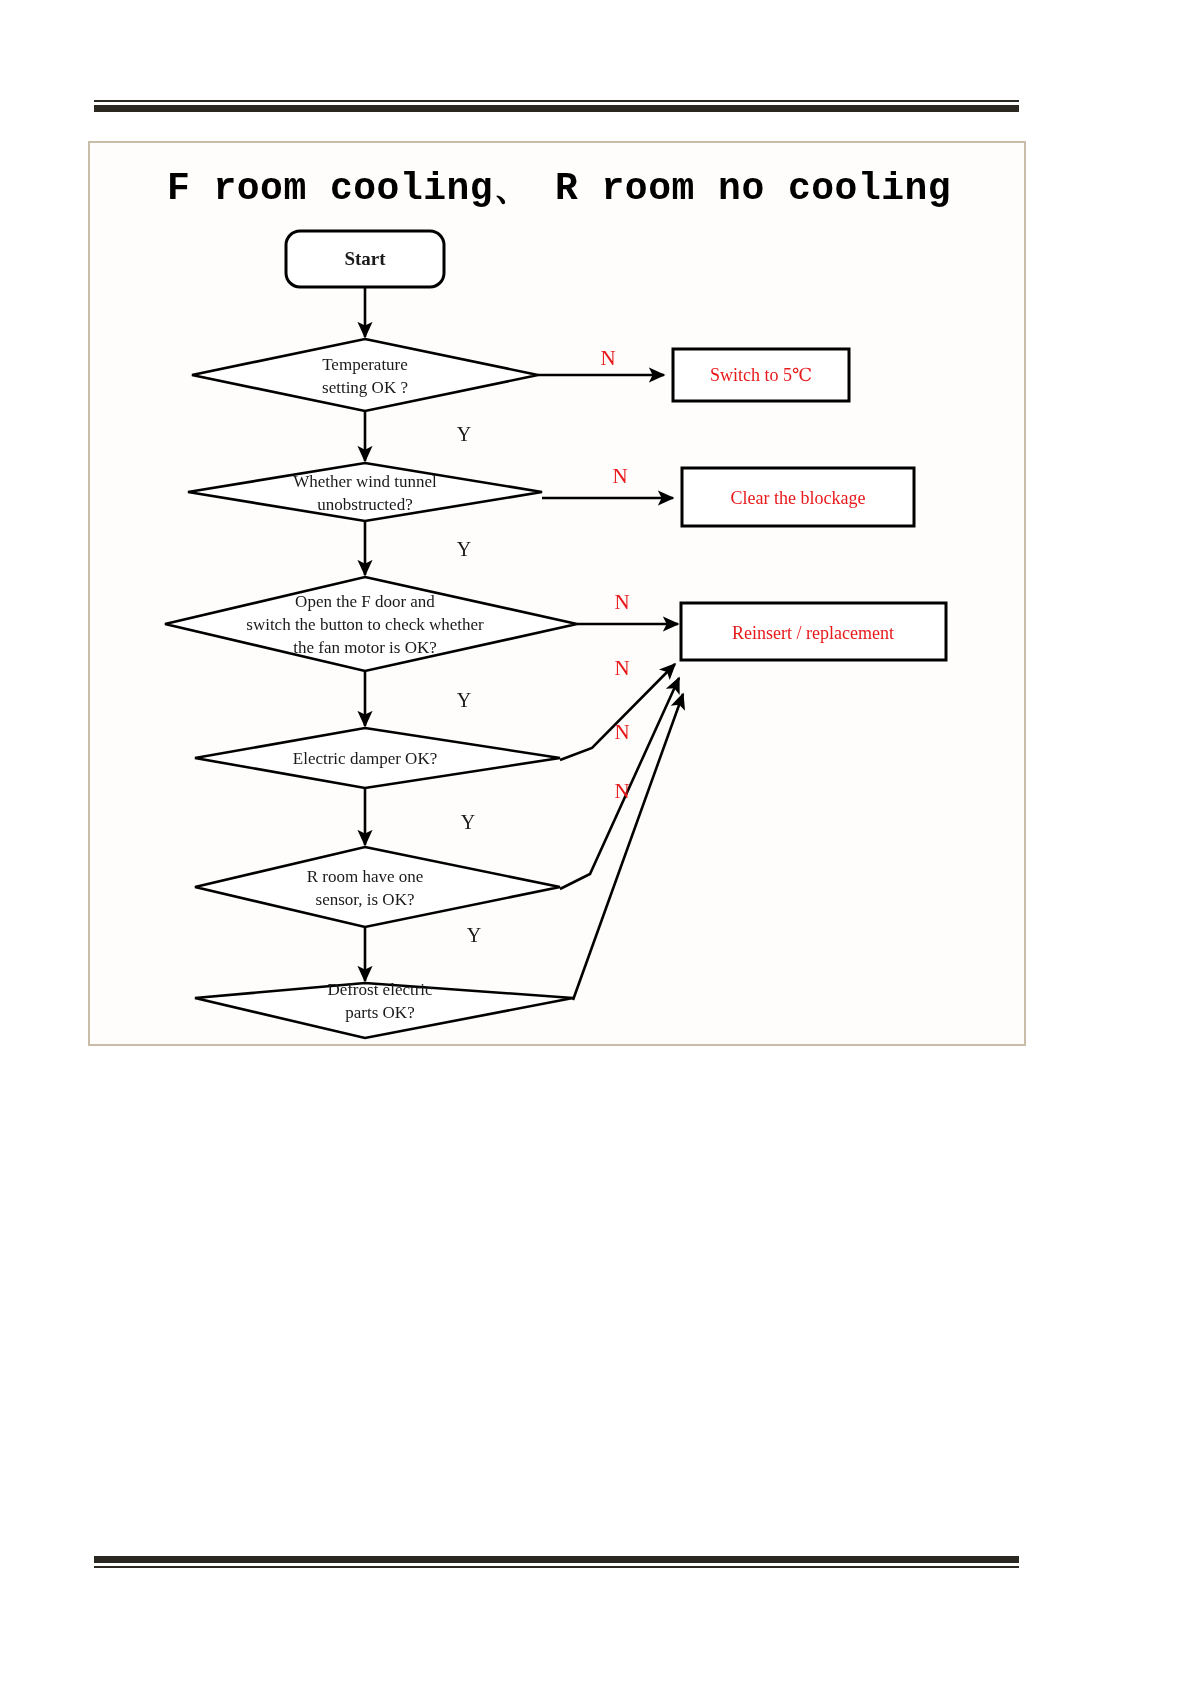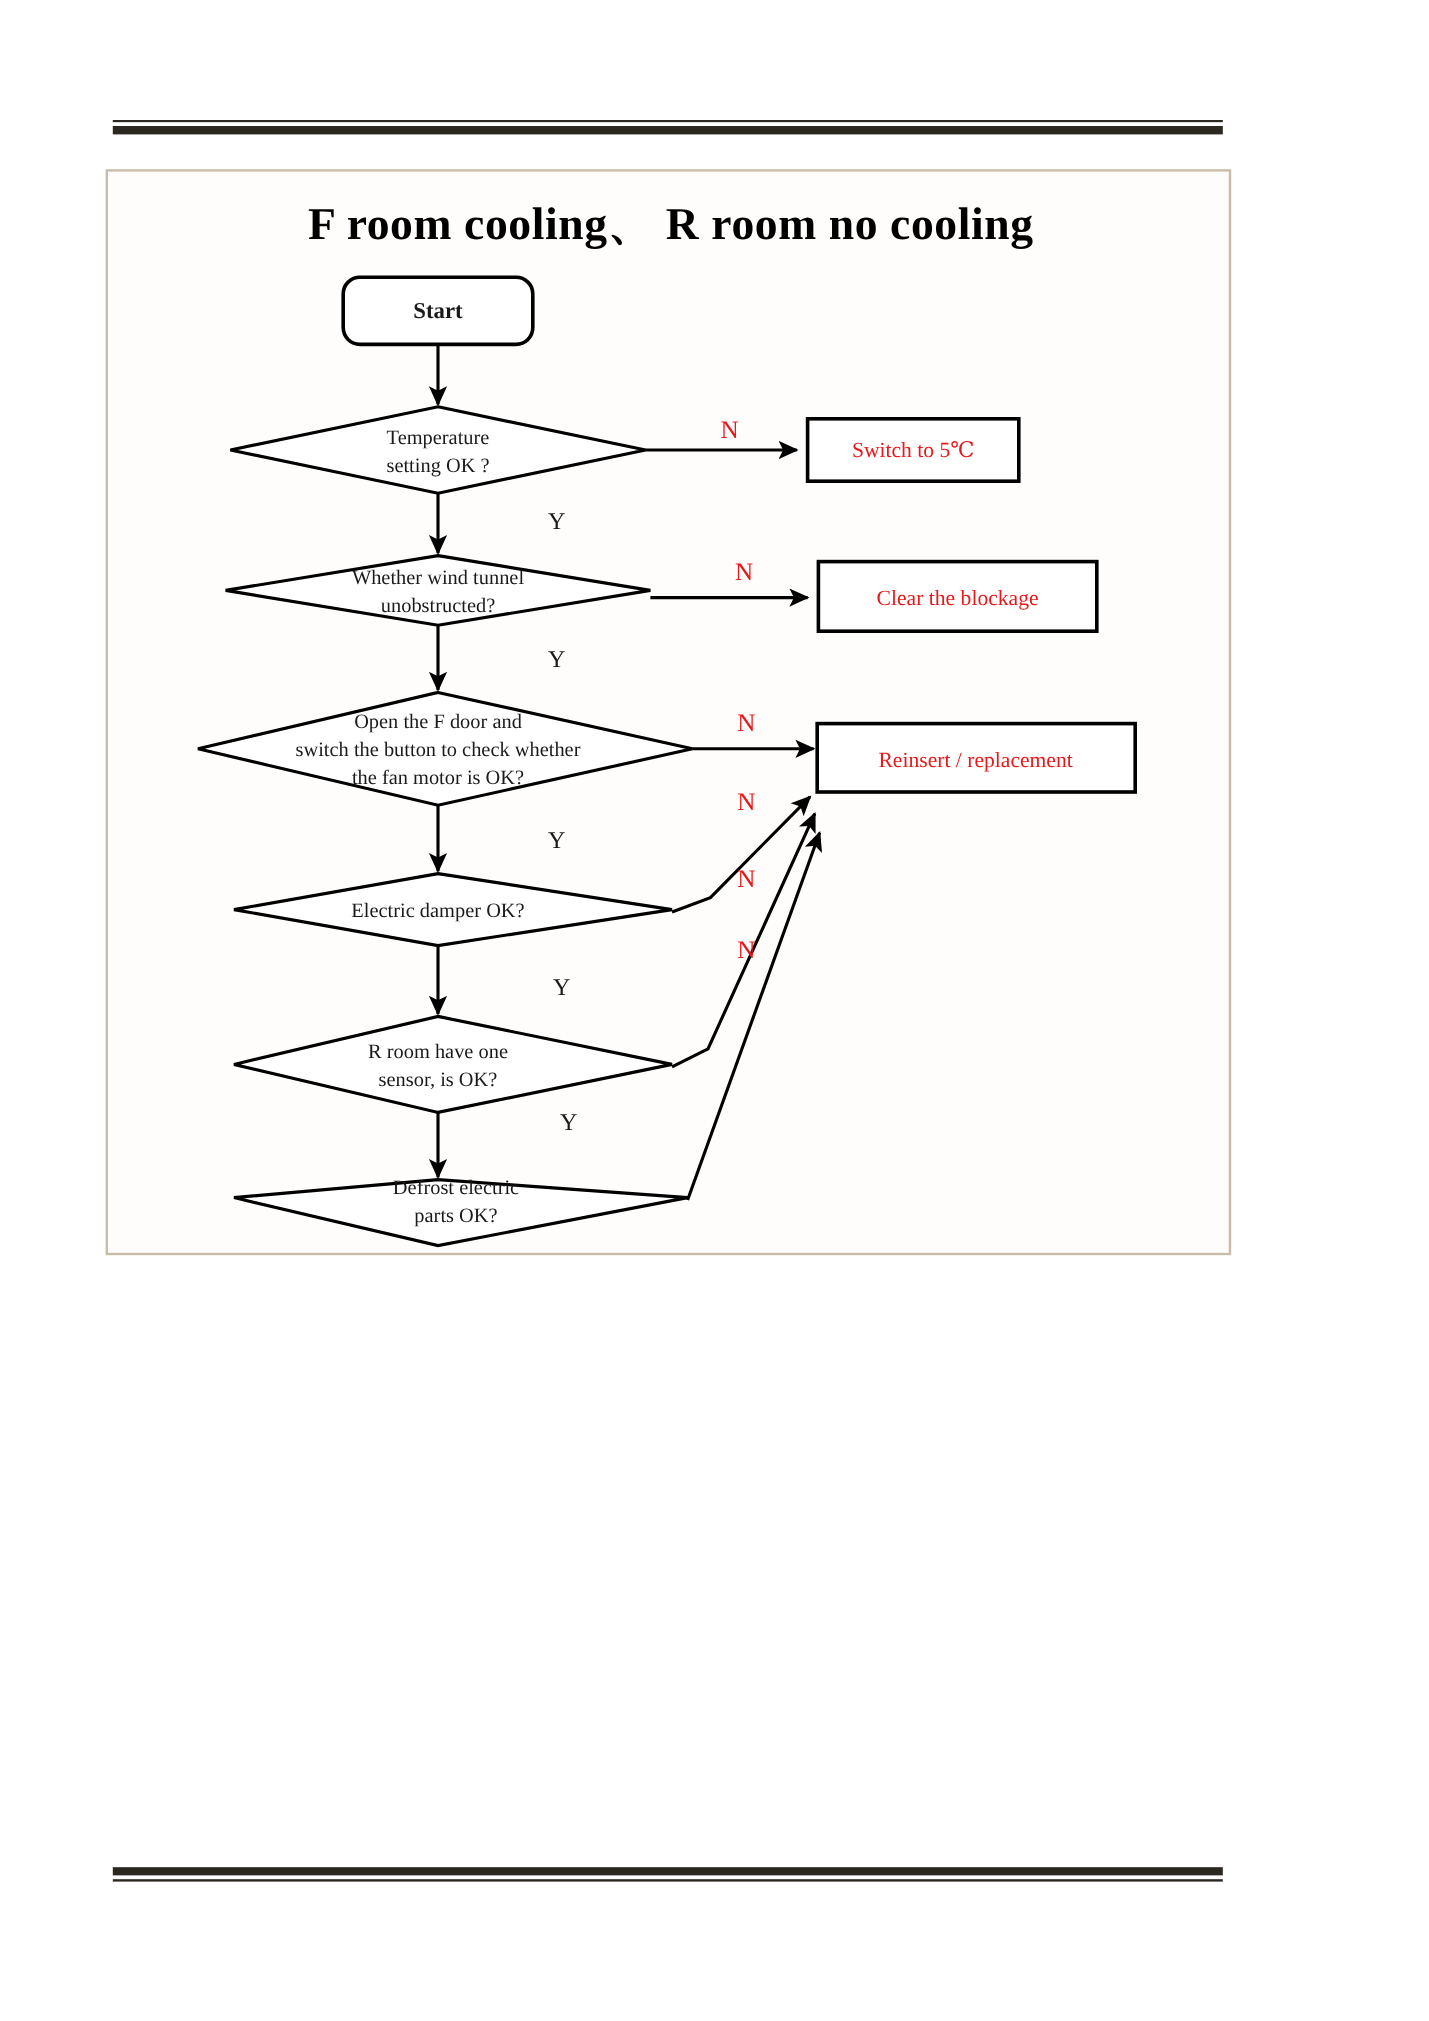--- a/index.html
+++ b/index.html
@@ -80,21 +80,21 @@
     width: 938px;
     height: 905px;
   }
 
   .chart-title {
     position: absolute;
     left: 0;
     top: 18px;
     width: 938px;
     text-align: center;
-    font-family: Liberation Serif, serif;
+    font-family: Liberation Mono, monospace;
     font-weight: bold;
     font-size: 38px;
     letter-spacing: 0.5px;
     color: #000000;
     white-space: nowrap;
   }
 
   
   svg.flow {
     position: absolute;

